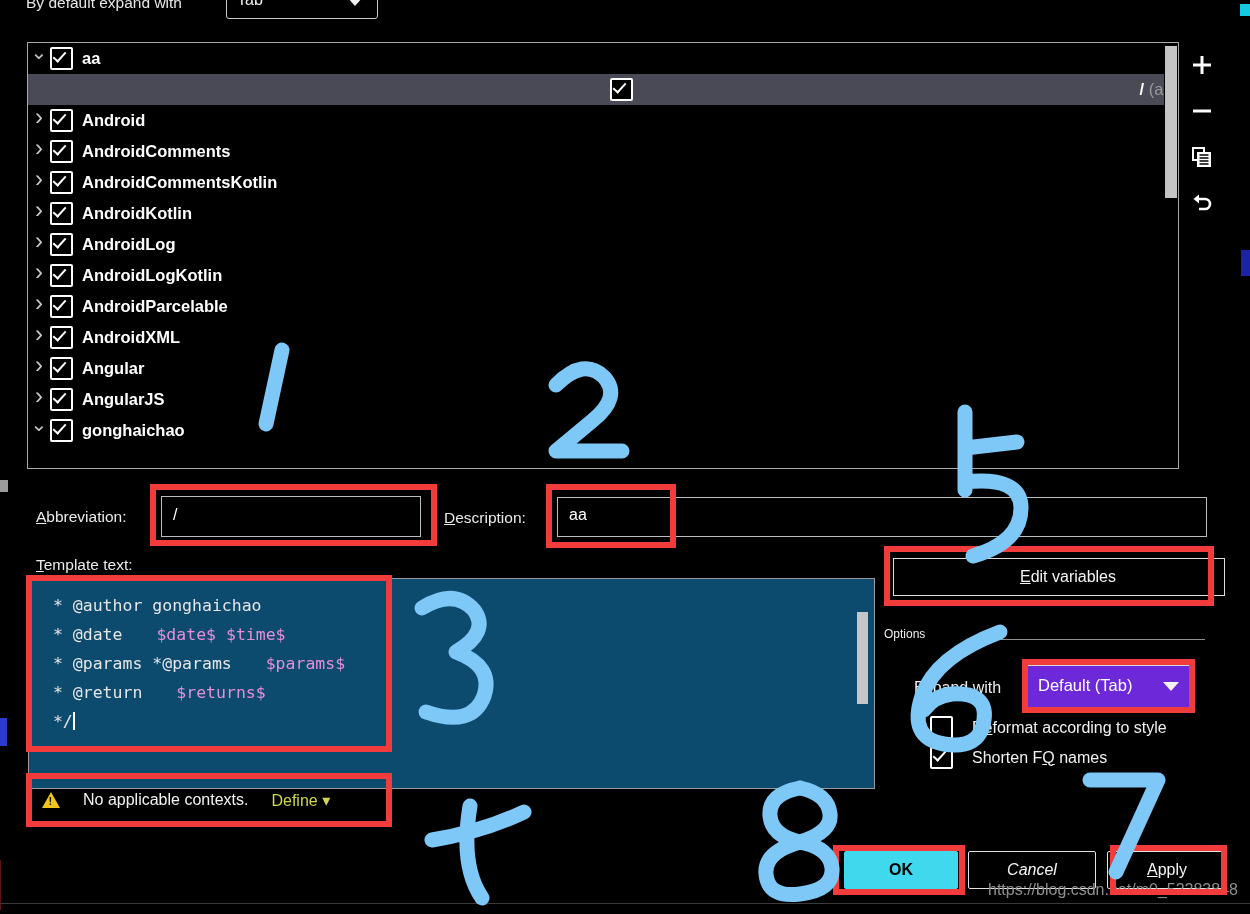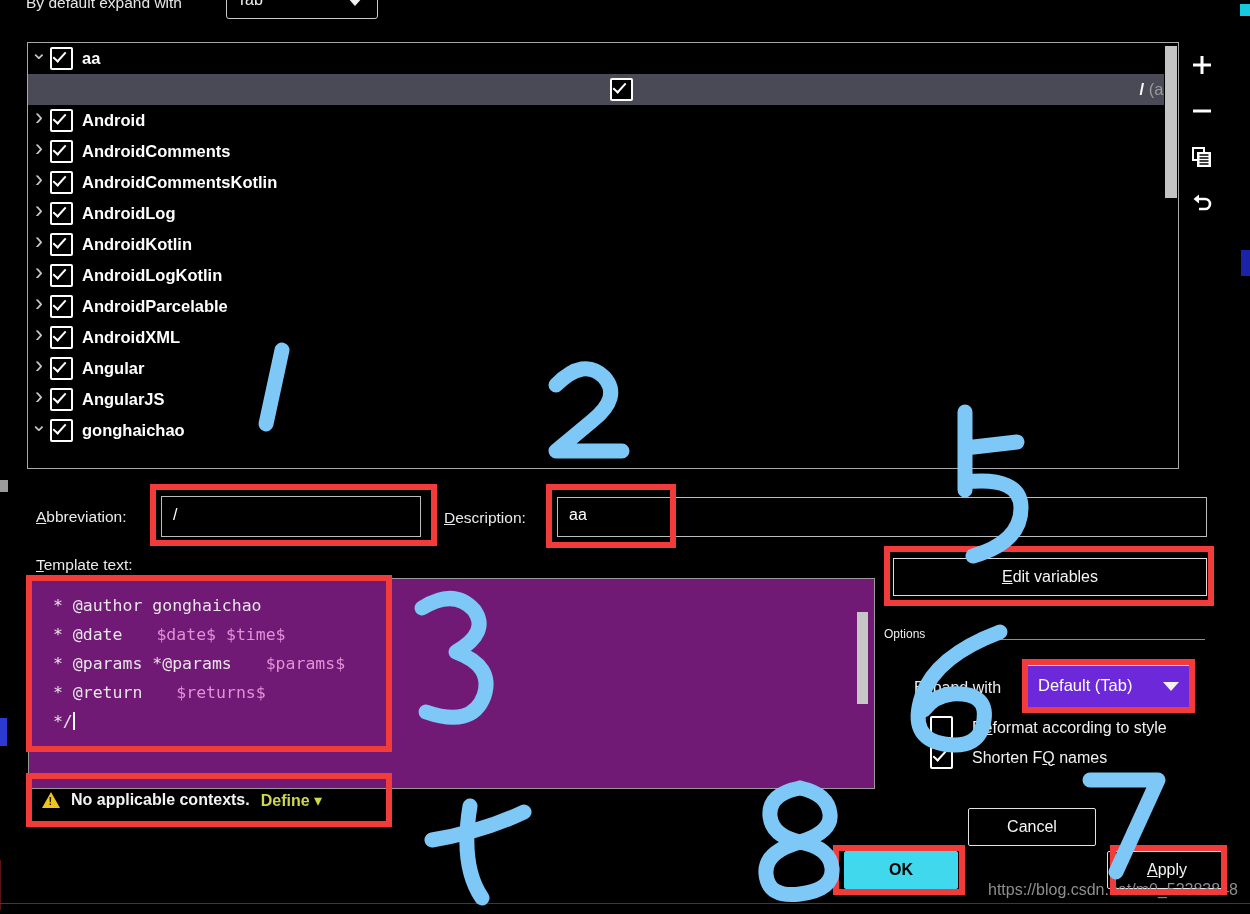--- a/index.html
+++ b/index.html
@@ -47,58 +47,58 @@
   #abbr-label{left:36px;top:508px;font-size:15.5px;color:#eaeaea;}
   #abbr-label u{text-decoration:underline;}
   #abbr-input{left:161px;top:496px;width:258px;height:39px;border:1px solid #bdbdbd;background:#000;}
   #abbr-input .v{position:absolute;left:11px;top:9px;font-size:16px;color:#fff;}
   #desc-label{left:444px;top:509px;font-size:15.5px;color:#eaeaea;}
   #desc-input{left:557px;top:497px;width:648px;height:38px;border:1px solid #bdbdbd;background:#000;}
   #desc-input .v{position:absolute;left:11px;top:8px;font-size:16px;color:#fff;}
 
   
   #tmpl-label{left:36px;top:556px;font-size:15.5px;color:#eaeaea;}
-  #tmpl-box{left:28px;top:578px;width:845px;height:209px;background:#701a75;border:1px solid #9a9a9a;}
+  #tmpl-box{left:28px;top:578px;width:845px;height:209px;background:#0c4a6e;border:1px solid #9a9a9a;}
   #tmpl-code{position:absolute;left:14px;top:12px;font-family:"DejaVu Sans Mono","Liberation Mono",monospace;
              font-size:16.5px;line-height:29px;white-space:pre;color:#e6e6e6;}
   .var{color:#e58fd8;margin-left:24px;}
   .caret-bar{display:inline-block;width:2px;height:18px;background:#fff;vertical-align:-3px;}
   #tmpl-sb{position:absolute;right:6px;top:33px;width:11px;height:92px;background:#c6c6c6;}
 
   
-  #warn{left:30px;top:778px;width:360px;height:44px;display:flex;align-items:center;gap:11px;padding-left:12px;box-sizing:border-box;font-weight:bold;}
+  #warn{left:30px;top:778px;width:360px;height:44px;display:flex;align-items:center;gap:23px;padding-left:12px;box-sizing:border-box;}
   #warn .wtxt{font-size:16px;color:#f2f2f2;}
   #warn .define{font-size:16px;color:#cfd84a;}
   .tri{width:0;height:0;border-left:9px solid transparent;border-right:9px solid transparent;
        border-bottom:16px solid #f0c419;position:relative;}
   .tri::after{content:"!";position:absolute;left:-2.5px;top:3px;font-size:11px;font-weight:bold;color:#1a1a1a;}
 
   
   #editvars{left:893px;top:558px;width:312px;height:36px;border:1px solid #ddd;background:#000;
-            display:flex;align-items:center;justify-content:center;}
+            display:flex;align-items:center;justify-content:center;padding-left:18px;}
   #editvars .t{font-size:16px;color:#f4f4f4;}
   #editvars .t u{text-decoration:underline;}
   #opt-title{left:884px;top:627px;font-size:12px;color:#ededed;}
   #opt-line{left:968px;top:639px;width:237px;height:1px;background:#8f8f8f;}
   #exp-label{left:914px;top:679px;font-size:16px;color:#ededed;}
   #exp-select{left:1026px;top:665px;width:164px;height:42px;border:1px solid #d6d6d6;background:#6d28d9;}
   #exp-select .val{position:absolute;left:11px;top:10px;font-size:16.5px;color:#fff;}
   #exp-select .caret{position:absolute;right:12px;top:16px;}
   .optrow{position:absolute;display:flex;align-items:center;gap:10px;}
   .optrow .lbl{font-size:16px;color:#f0f0f0;}
   #opt-reformat{left:930px;top:716px;}
   #opt-shorten{left:930px;top:746px;}
 
   
   .btn{position:absolute;height:36px;border:1px solid #e2e2e2;background:#000;
        display:flex;align-items:center;justify-content:center;border-radius:2px;}
   .btn .t{font-size:16px;color:#f5f5f5;}
   #btn-ok{left:844px;top:851px;width:112px;background:#3fd8ec;border-color:#3fd8ec;}
   #btn-ok .t{color:#000;font-weight:bold;}
-  #btn-cancel{left:968px;top:808px;width:126px;}
+  #btn-cancel{left:968px;top:851px;width:126px;font-style:italic;}
   #btn-apply{left:1107px;top:851px;width:118px;}
   #btn-apply .t u{text-decoration:underline;}
 
   
   #watermark{left:988px;top:881px;font-size:16px;color:#8e8e8e;white-space:nowrap;}
 
   
   .redbox{position:absolute;border:6px solid #f23b3b;box-sizing:border-box;pointer-events:none;}
   #rb1{left:150px;top:484px;width:287px;height:62px;}
   #rb2{left:546px;top:484px;width:130px;height:64px;}
@@ -154,26 +154,26 @@
         <span class="tlabel">AndroidComments</span>
       </div>
       <div class="trow">
         <span class="tw-arrow arrow-r"></span>
         <span class="cb on"></span>
         <span class="tlabel">AndroidCommentsKotlin</span>
       </div>
       <div class="trow">
         <span class="tw-arrow arrow-r"></span>
         <span class="cb on"></span>
+        <span class="tlabel">AndroidKotlin</span>
+      </div>
+      <div class="trow">
+        <span class="tw-arrow arrow-r"></span>
+        <span class="cb on"></span>
         <span class="tlabel">AndroidLog</span>
-      </div>
-      <div class="trow">
-        <span class="tw-arrow arrow-r"></span>
-        <span class="cb on"></span>
-        <span class="tlabel">AndroidKotlin</span>
       </div>
       <div class="trow">
         <span class="tw-arrow arrow-r"></span>
         <span class="cb on"></span>
         <span class="tlabel">AndroidLogKotlin</span>
       </div>
       <div class="trow">
         <span class="tw-arrow arrow-r"></span>
         <span class="cb on"></span>
         <span class="tlabel">AndroidParcelable</span>

